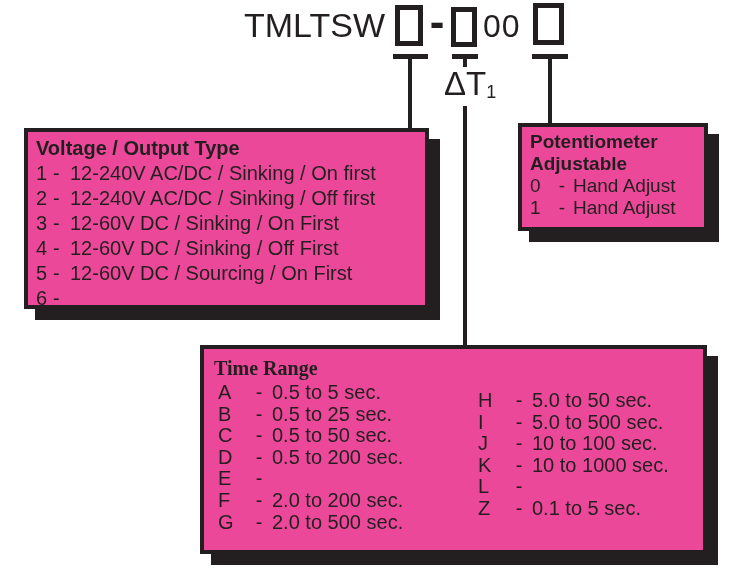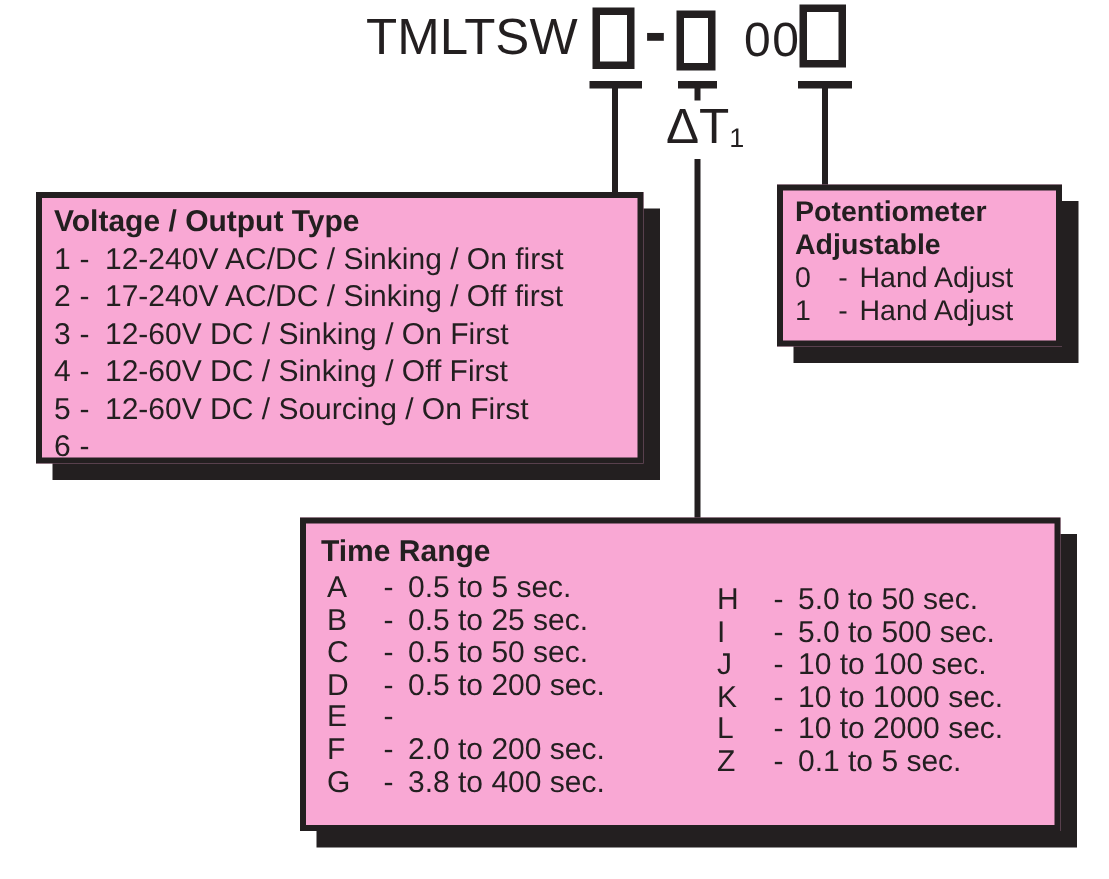--- a/index.html
+++ b/index.html
@@ -35,21 +35,20 @@
   .digit-box.b3 { left: 533px; top: 3px;  width: 31px; height: 42px; }
   .pn-dash {
     left: 429px; top: 0px; width: 16px; height: 46px;
     font-size: 44px; font-weight: bold; line-height: 44px;
     text-align: center;
   }
   .pn-digits {
     left: 483px; top: 8px;
     font-size: 32px; line-height: 36px;
     letter-spacing: 1px;
-    margin-left: 13px;
   }
 
   
   .bar, .stem { background: #231f20; }
   .bar1  { left: 393px; top: 54px; width: 35px; height: 5px; }
   .bar2  { left: 452px; top: 54px; width: 26px; height: 5px; }
   .bar3  { left: 532px; top: 54px; width: 36px; height: 5px; }
   .stem1 { left: 408px; top: 54px; width: 4px; height: 76px; }
   .stem2a{ left: 463px; top: 54px; width: 4px; height: 14px; }
   .stem2b{ left: 463px; top: 102px; width: 4px; height: 244px; }
@@ -66,21 +65,21 @@
   .delta-label sub {
     font-size: 18px;
     vertical-align: baseline;
     position: relative; top: 3px;
   }
 
   
   .callout {
     border: 4px solid #231f20;
     box-sizing: border-box;
-    background: #f9a8d4;
+    background: #ec4899;
     box-shadow: 11px 11px 0 #231f20;
   }
   .box-voltage {
     left: 24px; top: 128px; width: 405px; height: 181px;
     padding: 4px 6px 0 8px;
   }
   .box-pot {
     left: 518px; top: 123px; width: 190px; height: 108px;
     padding: 4px 4px 0 8px;
   }
@@ -100,21 +99,21 @@
   .opt-label { flex: 0 0 auto; }
 
   .box-voltage .opt-row { font-size: 20px; line-height: 25px; }
   .box-voltage .opt-code { width: 17px; }
   .box-voltage .opt-dash { width: 17px; text-align: left; }
 
   .box-pot .opt-row { font-size: 19px; line-height: 21.5px; }
   .box-pot .opt-code { width: 21px; }
   .box-pot .opt-dash { width: 22px; }
 
-  .time-title { left: 10px; top: 7px; }
+  .time-title { left: 10px; top: 7px; font-family: Liberation Serif, serif; }
   .time-col1 { left: 14px; top: 33px; }
   .time-col2 { left: 274px; top: 41px; }
   .box-time .opt-row { font-size: 20px; line-height: 21.6px; }
   .box-time .opt-code { width: 28px; }
   .box-time .opt-dash { width: 26px; }
 </style>
 </head>
 <body>
 
 <div id="canvas">
@@ -140,21 +139,21 @@
     <div class="callout-title">Voltage / Output Type</div>
     <div>
         <div class="opt-row">
           <span class="opt-code">1</span>
           <span class="opt-dash">-</span>
           <span class="opt-label">12-240V AC/DC / Sinking / On first</span>
         </div>
         <div class="opt-row">
           <span class="opt-code">2</span>
           <span class="opt-dash">-</span>
-          <span class="opt-label">17-240V AC/DC / Sinking / Off first</span>
+          <span class="opt-label">12-240V AC/DC / Sinking / Off first</span>
         </div>
         <div class="opt-row">
           <span class="opt-code">3</span>
           <span class="opt-dash">-</span>
           <span class="opt-label">12-60V DC / Sinking / On First</span>
         </div>
         <div class="opt-row">
           <span class="opt-code">4</span>
           <span class="opt-dash">-</span>
           <span class="opt-label">12-60V DC / Sinking / Off First</span>
@@ -216,21 +215,21 @@
           <span class="opt-dash">-</span>
         </div>
         <div class="opt-row">
           <span class="opt-code">F</span>
           <span class="opt-dash">-</span>
           <span class="opt-label">2.0 to 200 sec.</span>
         </div>
         <div class="opt-row">
           <span class="opt-code">G</span>
           <span class="opt-dash">-</span>
-          <span class="opt-label">3.8 to 400 sec.</span>
+          <span class="opt-label">2.0 to 500 sec.</span>
         </div>
       </div>
     <div class="abs time-col2">
         <div class="opt-row">
           <span class="opt-code">H</span>
           <span class="opt-dash">-</span>
           <span class="opt-label">5.0 to 50 sec.</span>
         </div>
         <div class="opt-row">
           <span class="opt-code">I</span>
@@ -243,21 +242,20 @@
           <span class="opt-label">10 to 100 sec.</span>
         </div>
         <div class="opt-row">
           <span class="opt-code">K</span>
           <span class="opt-dash">-</span>
           <span class="opt-label">10 to 1000 sec.</span>
         </div>
         <div class="opt-row">
           <span class="opt-code">L</span>
           <span class="opt-dash">-</span>
-          <span class="opt-label">10 to 2000 sec.</span>
         </div>
         <div class="opt-row">
           <span class="opt-code">Z</span>
           <span class="opt-dash">-</span>
           <span class="opt-label">0.1 to 5 sec.</span>
         </div>
       </div>
   </div>
 
 </div>

